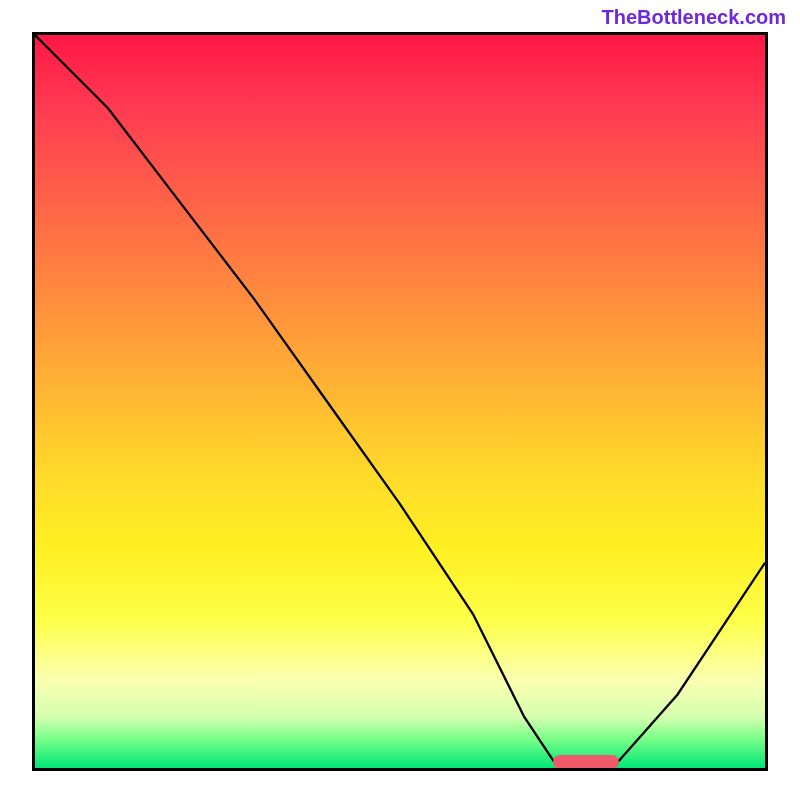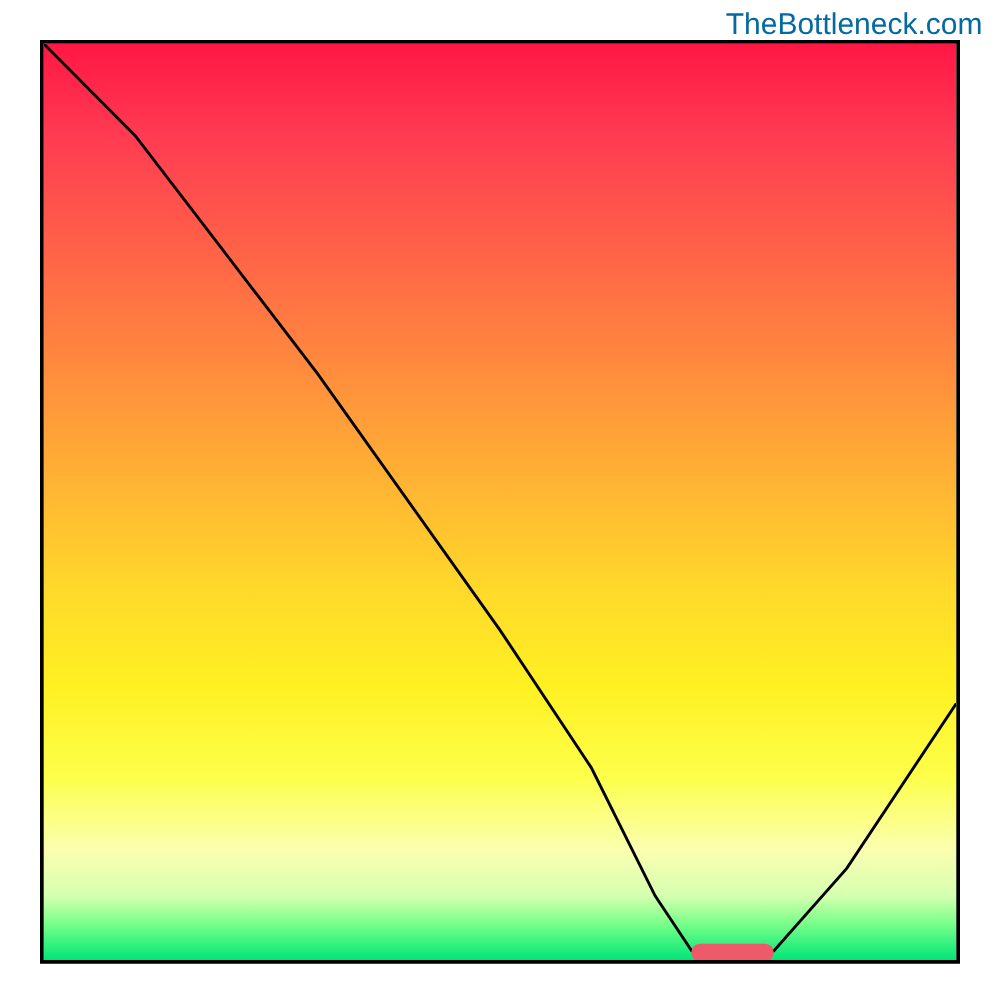--- a/index.html
+++ b/index.html
@@ -7,23 +7,23 @@
     width: 800px;
     height: 800px;
     background: #ffffff;
     font-family: Arial, sans-serif;
     position: relative;
   }
   .watermark {
     position: absolute;
     top: 6px;
     right: 14px;
-    font-size: 24px;
-    font-weight: normal;
-    color: #0369a1;
+    font-size: 20px;
+    font-weight: bold;
+    color: #6d28d9;
     z-index: 10;
   }
   .chart-box {
     position: absolute;
     left: 32px;
     top: 32px;
     width: 736px;
     height: 739px;
     border: 3px solid #000;
     overflow: hidden;

